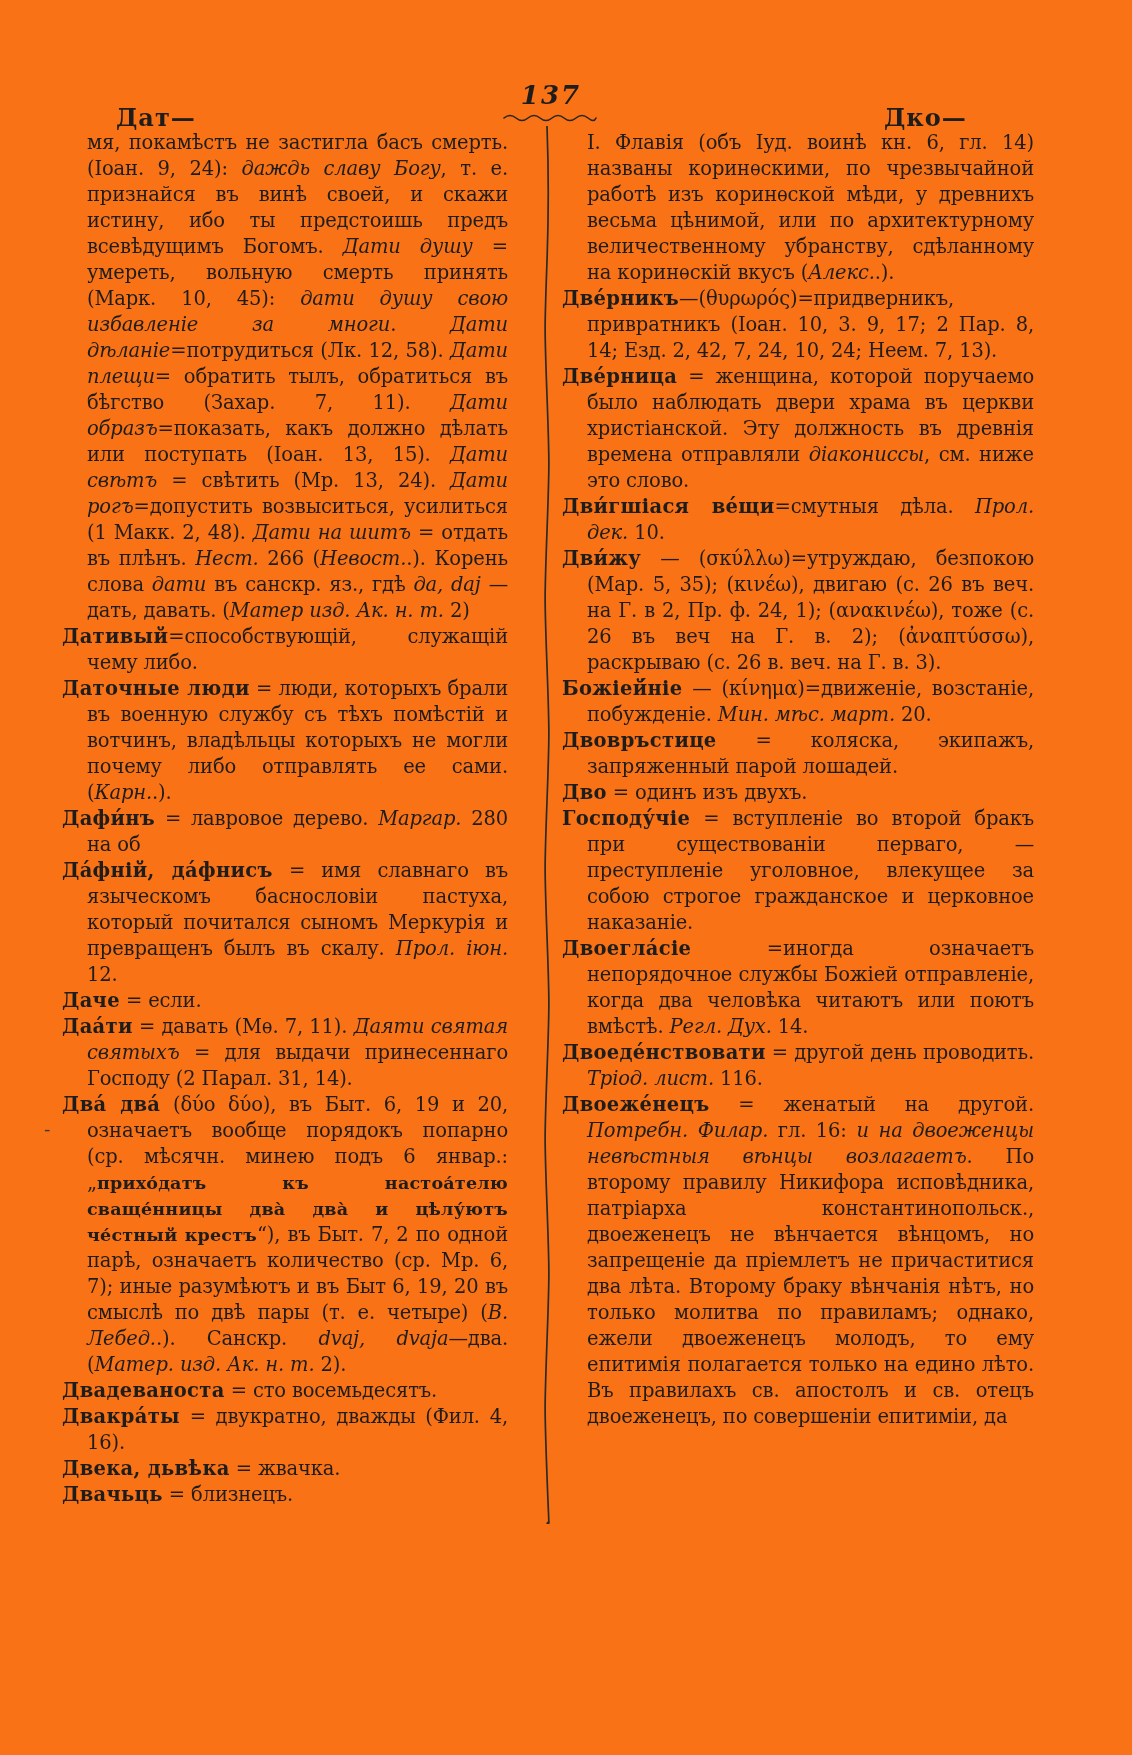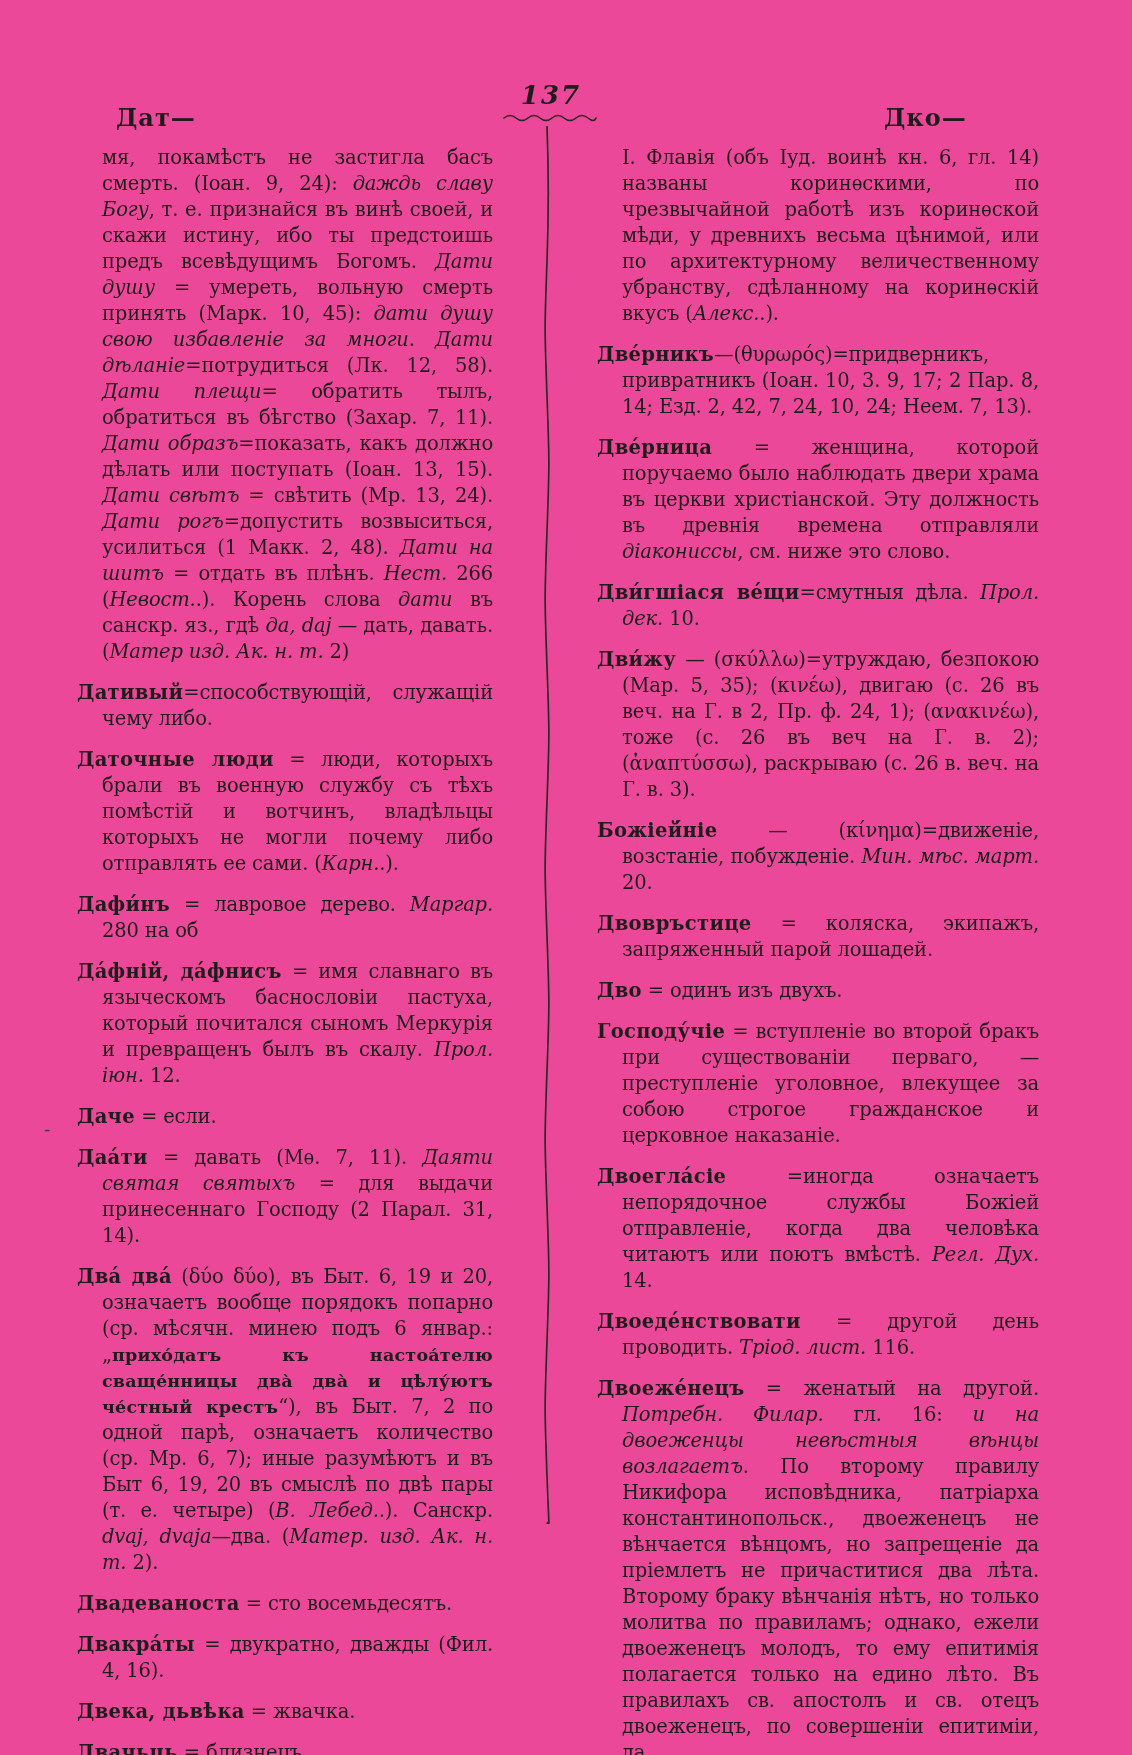--- a/index.html
+++ b/index.html
@@ -4,43 +4,43 @@
 <title>137</title>
 <style>
   html,body{margin:0;padding:0;}
   body{
     width:1132px;height:1755px;
     background:#e9e9e7;
     font-family:"DejaVu Serif", serif;
   }
   .page{
     position:relative;width:1132px;height:1755px;
-    background:#ec4899;color:#1e1d1b;overflow:hidden;
+    background:#f97316;color:#1e1d1b;overflow:hidden;
   }
   .running-head{
     position:absolute;top:103px;
     font-size:24px;font-weight:700;letter-spacing:1px;
     white-space:nowrap;
   }
   .rh-left{left:116px;}
   .rh-right{left:884px;}
   .page-number{
     position:absolute;top:80px;left:551px;transform:translateX(-50%);
     font-size:26px;font-weight:700;letter-spacing:2px;font-style:italic;
   }
   .pn-wave{position:absolute;top:113px;left:502px;}
   .divider{position:absolute;top:126px;left:544px;}
   .col{
     position:absolute;top:130px;
     font-size:19.5px;line-height:26px;letter-spacing:-0.15px;
     text-align:justify;
   }
   .col-left{left:62px;width:446px;}
-  .col-right{left:582px;width:472px;}
-  .para{margin:15px;padding-left:25px;}
+  .col-right{left:562px;width:472px;}
+  .para{margin:0;padding-left:25px;}
   .para.entry{text-indent:-25px;}
   .para.cont{text-indent:0;}
   .run-headword{font-weight:700;letter-spacing:0.3px;}
   .run-italic{font-style:italic;}
   .run-greek{font-style:normal;}
   .run-slavonic{font-weight:700;font-size:0.9em;letter-spacing:0.2px;}
   .margin-speck{
     position:absolute;left:44px;top:1118px;font-size:19px;color:#3a3936;
   }
 </style>

